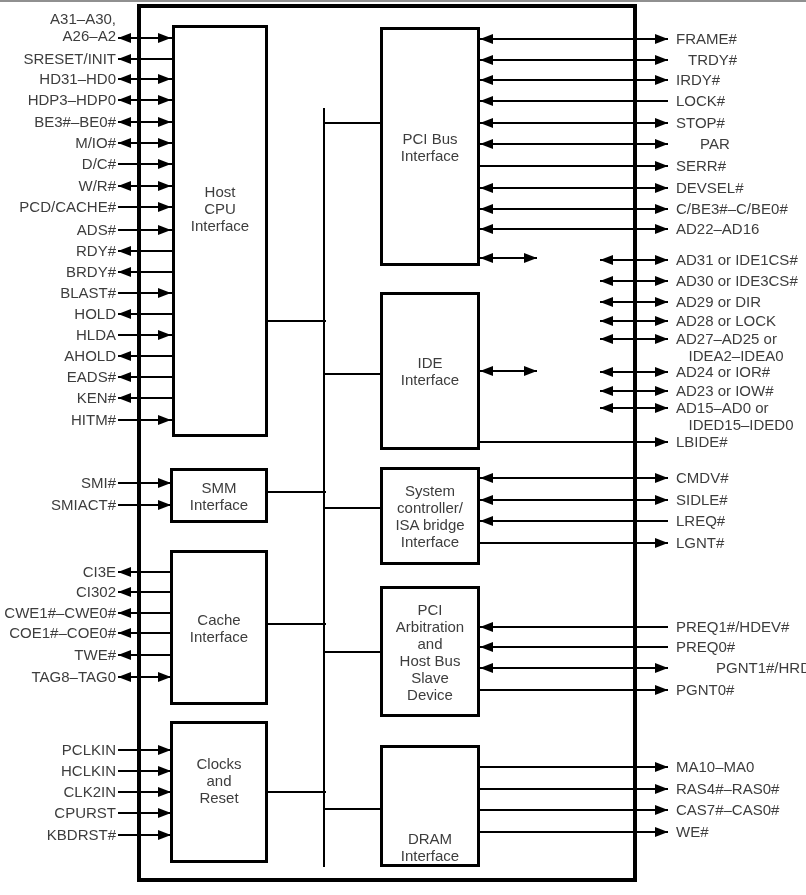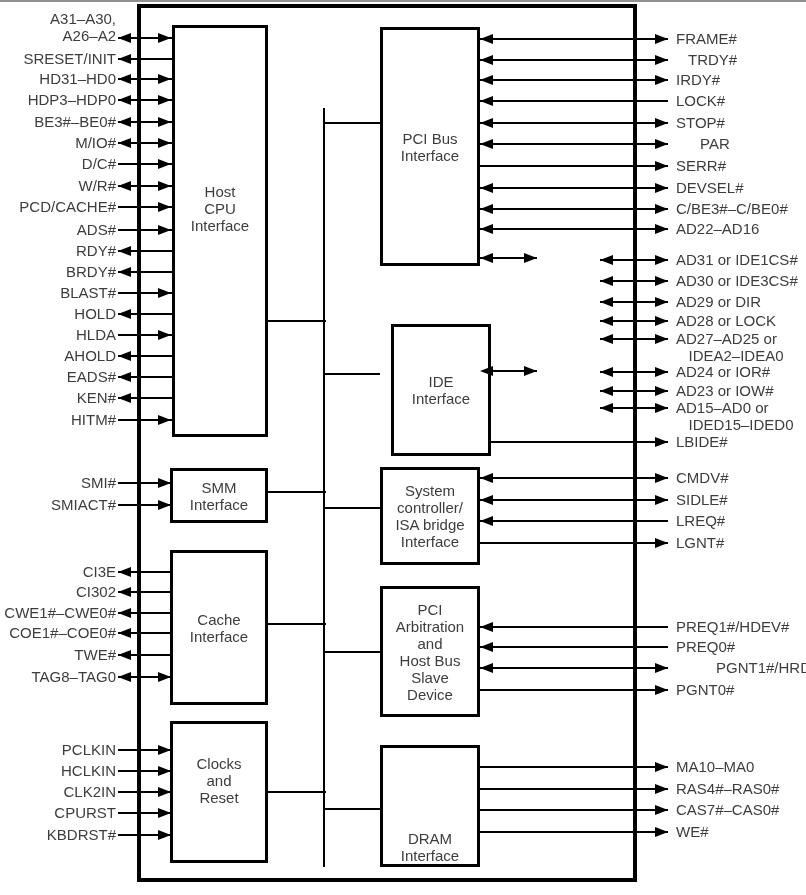--- a/index.html
+++ b/index.html
@@ -51,21 +51,21 @@
 
   <div class="block" style="left:172px;top:25px;width:96px;height:412px;padding-bottom:46px;">
     <span class="block-label">Host
 CPU
 Interface</span>
   </div>
   <div class="block" style="left:380px;top:27px;width:100px;height:239px;">
     <span class="block-label">PCI Bus
 Interface</span>
   </div>
-  <div class="block" style="left:391px;top:292px;width:100px;height:132px;margin-top:32px;">
+  <div class="block" style="left:380px;top:292px;width:100px;height:158px;">
     <span class="block-label">IDE
 Interface</span>
   </div>
   <div class="block" style="left:170px;top:468px;width:98px;height:55px;">
     <span class="block-label">SMM
 Interface</span>
   </div>
   <div class="block" style="left:170px;top:550px;width:98px;height:155px;">
     <span class="block-label">Cache
 Interface</span>

